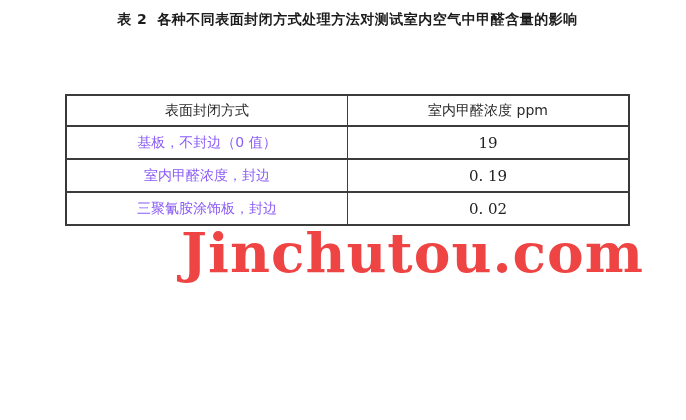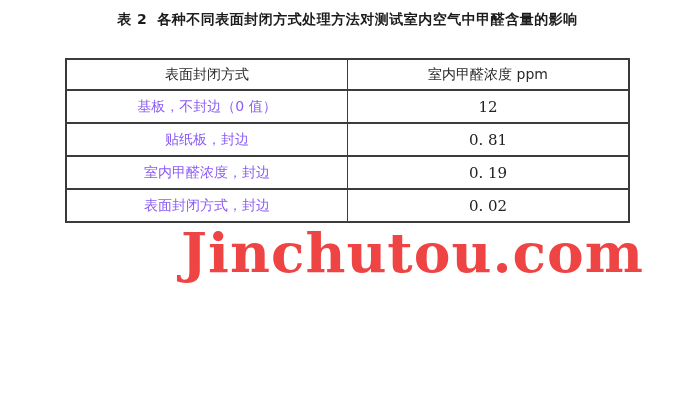--- a/index.html
+++ b/index.html
@@ -62,20 +62,21 @@
     border-bottom-width: 2px;
     text-align: center;
     vertical-align: middle;
     padding: 0;
     background: transparent;
     overflow: hidden;
     white-space: nowrap;
   }
   table.data-table {
     border: 2px solid #383838;
+    margin-top: 36px;
   }
   table.data-table th {
     height: 29px;
     font-size: 14px;
     font-weight: normal;
     color: #2a2a2a;
   }
   table.data-table td {
     height: 31px;
   }
@@ -101,28 +102,24 @@
 <table class="data-table">
   <thead>
     <tr>
       <th>表面封闭方式</th>
       <th>室内甲醛浓度 ppm</th>
     </tr>
   </thead>
   <tbody>
     <tr>
       <td class="method-cell">基板，不封边（0 值）</td>
-      <td class="value-cell">12</td>
-    </tr>
-    <tr>
-      <td class="method-cell">贴纸板，封边</td>
-      <td class="value-cell">0. 81</td>
+      <td class="value-cell">19</td>
     </tr>
     <tr>
       <td class="method-cell">室内甲醛浓度，封边</td>
       <td class="value-cell">0. 19</td>
     </tr>
     <tr>
-      <td class="method-cell">表面封闭方式，封边</td>
+      <td class="method-cell">三聚氰胺涂饰板，封边</td>
       <td class="value-cell">0. 02</td>
     </tr>
   </tbody>
 </table>
 
 </body></html>

